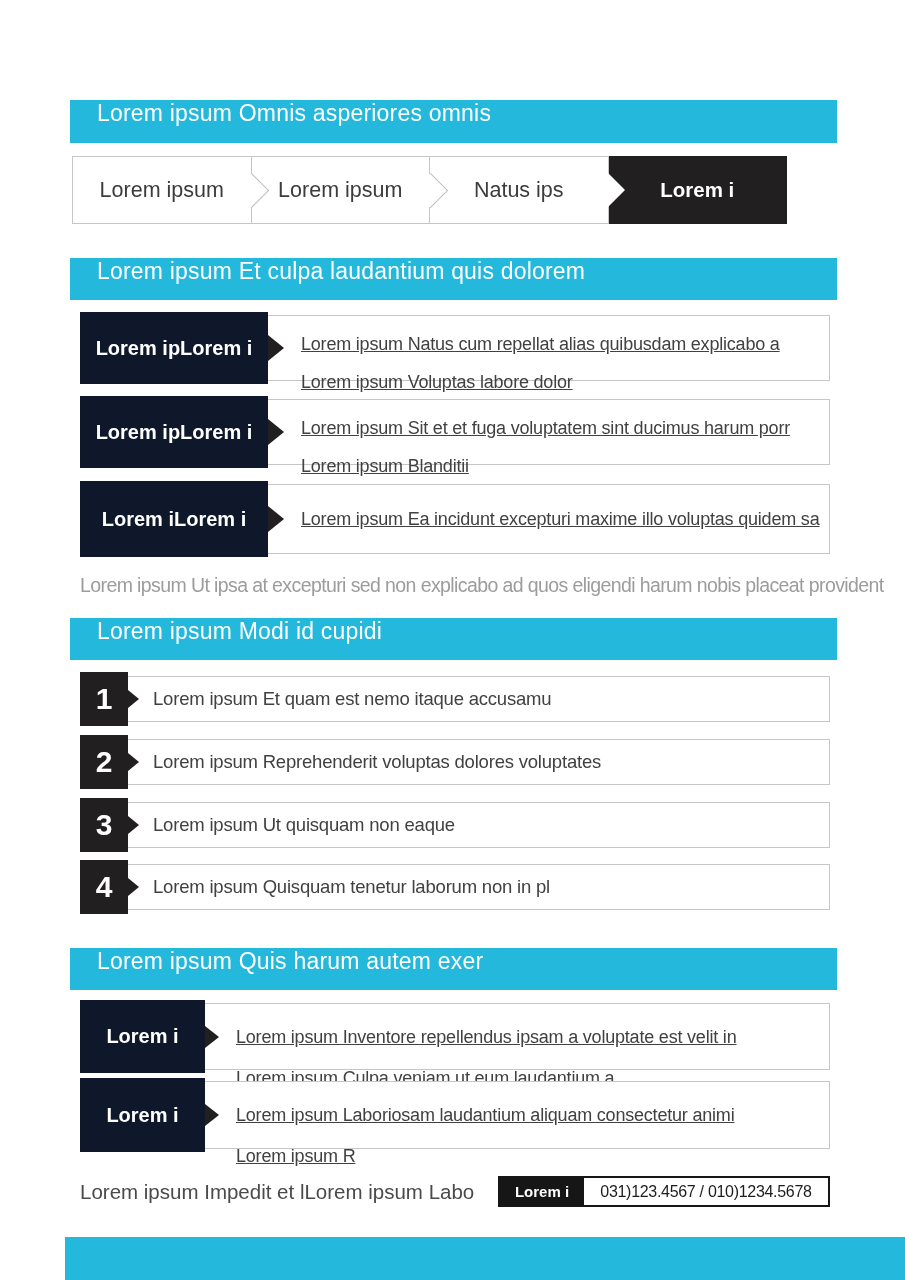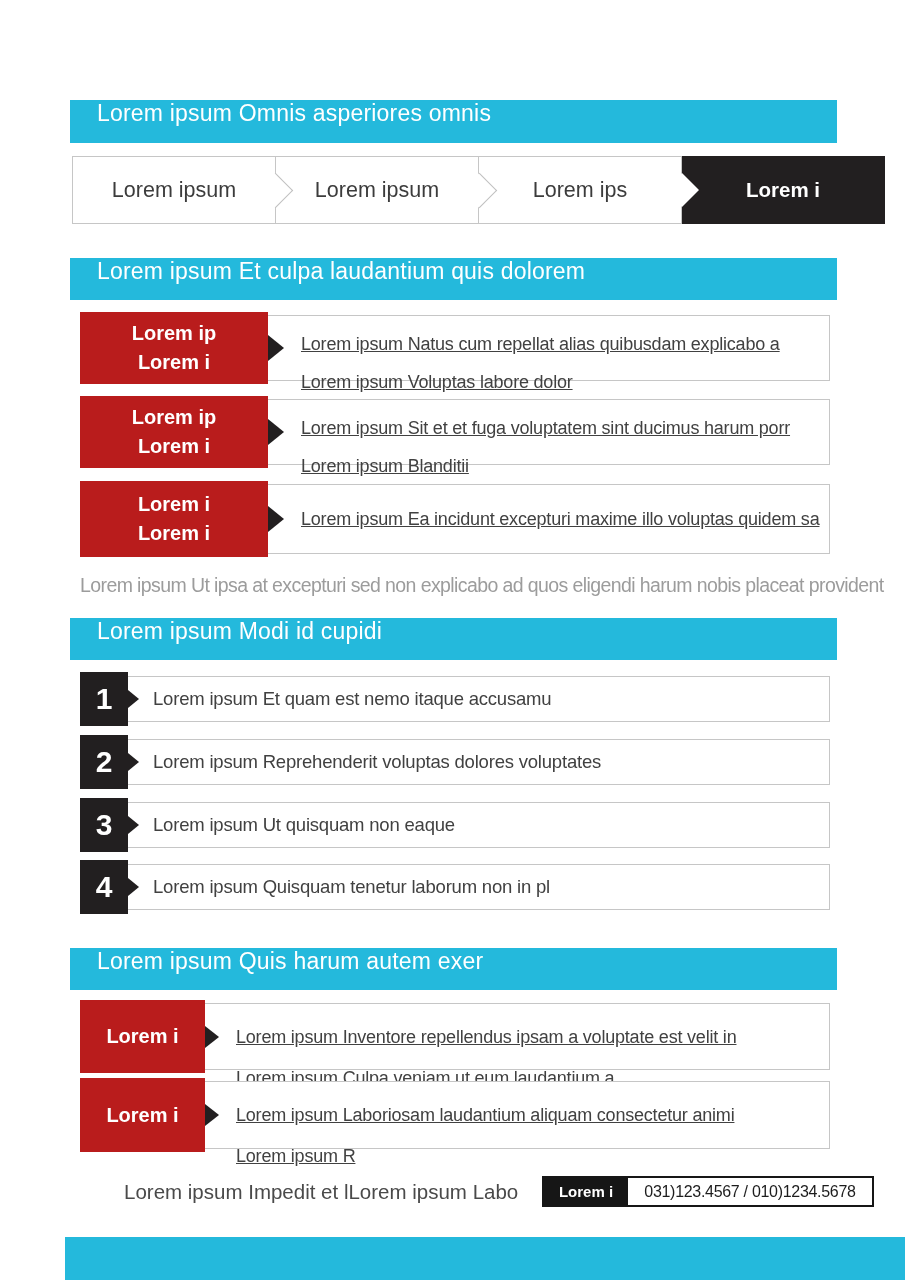--- a/index.html
+++ b/index.html
@@ -7,42 +7,42 @@
     position:relative;width:905px;height:1280px;background:#ffffff;
     font-family:"Liberation Sans", sans-serif;overflow:hidden;
   }
   
   .banner{
     position:absolute;left:70px;width:767px;height:43px;background:#24b9dc;
     color:#ffffff;display:flex;align-items:flex-start;box-sizing:border-box;
     padding-left:27px;font-size:23px;letter-spacing:.2px;
   }
   
-  .stepper{position:absolute;left:72px;top:156px;width:813px;height:68px;display:flex;}
+  .stepper{position:absolute;left:72px;top:156px;width:715px;height:68px;display:flex;}
   .step{
     flex:1;border:1px solid #c6c6c6;border-left:none;background:#fff;
     display:flex;align-items:center;justify-content:center;
     font-size:21.5px;color:#3c3c3c;box-sizing:border-box;white-space:nowrap;
   }
   .step:first-child{border-left:1px solid #c6c6c6;}
   .step.active{background:#221f20;border-color:#221f20;color:#fff;font-weight:bold;font-size:20.5px;}
   .chev{
     position:absolute;top:50%;width:24px;height:24px;margin-top:-12px;
     background:#fff;transform:rotate(45deg);
   }
   .chev.outlined{border-top:1px solid #bfbfbf;border-right:1px solid #bfbfbf;}
   .chev.c1{left:calc(25% - 12px);} .chev.c2{left:calc(50% - 12px);} .chev.c3{left:calc(75% - 12px);}
   
   .tag-row{
     position:absolute;left:80px;width:750px;border:1px solid #c6c6c6;
     box-sizing:border-box;background:#fff;
   }
   .tag{
-    position:absolute;left:-1px;top:-4px;bottom:-4px;width:188px;background:#b91c1c;
-    color:#fff;display:flex;flex-direction:column;align-items:center;justify-content:center;
+    position:absolute;left:-1px;top:-4px;bottom:-4px;width:188px;background:#0f172a;
+    color:#fff;display:flex;flex-direction:row;align-items:center;justify-content:center;
     font-weight:bold;font-size:20px;line-height:29px;white-space:nowrap;
   }
   .tag::after{
     content:"";position:absolute;left:100%;top:50%;margin-top:-13px;
     border-top:13px solid transparent;border-bottom:13px solid transparent;
     border-left:16px solid #221f20;
   }
   .tag::before{ 
     content:"";position:absolute;left:14px;bottom:-6px;width:140px;height:12px;
     background:#d8d8d8;z-index:-1;
@@ -81,21 +81,21 @@
     border-top:9px solid transparent;border-bottom:9px solid transparent;
     border-left:11px solid #221f20;
   }
   .num-block::before{
     content:"";position:absolute;left:8px;bottom:-6px;width:34px;height:12px;
     background:#d8d8d8;z-index:-1;
   }
   
   .footer{
     position:absolute;left:80px;top:1176px;width:750px;height:31px;
-    display:flex;align-items:center;justify-content:space-between;margin-left:44px;
+    display:flex;align-items:center;justify-content:space-between;
   }
   .footer-text{font-size:20.5px;color:#4a4a4a;white-space:nowrap;}
   .phone{
     display:flex;align-items:stretch;width:332px;height:31px;box-sizing:border-box;
     border:2px solid #161616;background:#fff;
   }
   .phone-label{
     background:#161616;color:#fff;font-weight:bold;font-size:15px;width:84px;
     display:flex;align-items:center;justify-content:center;white-space:nowrap;
   }
@@ -116,21 +116,21 @@
   </div>
 
   <div class="stepper">
     <div class="step">
       <span>Lorem ipsum</span>
     </div>
     <div class="step">
       <span>Lorem ipsum</span>
     </div>
     <div class="step">
-      <span>Lorem ips</span>
+      <span>Natus ips</span>
     </div>
     <div class="step active">
       <span>Lorem i</span>
     </div>
     <div class="chev outlined c1"></div>
     <div class="chev outlined c2"></div>
     <div class="chev c3"></div>
   </div>
 
   <div class="banner" style="top:258px;height:42px">

